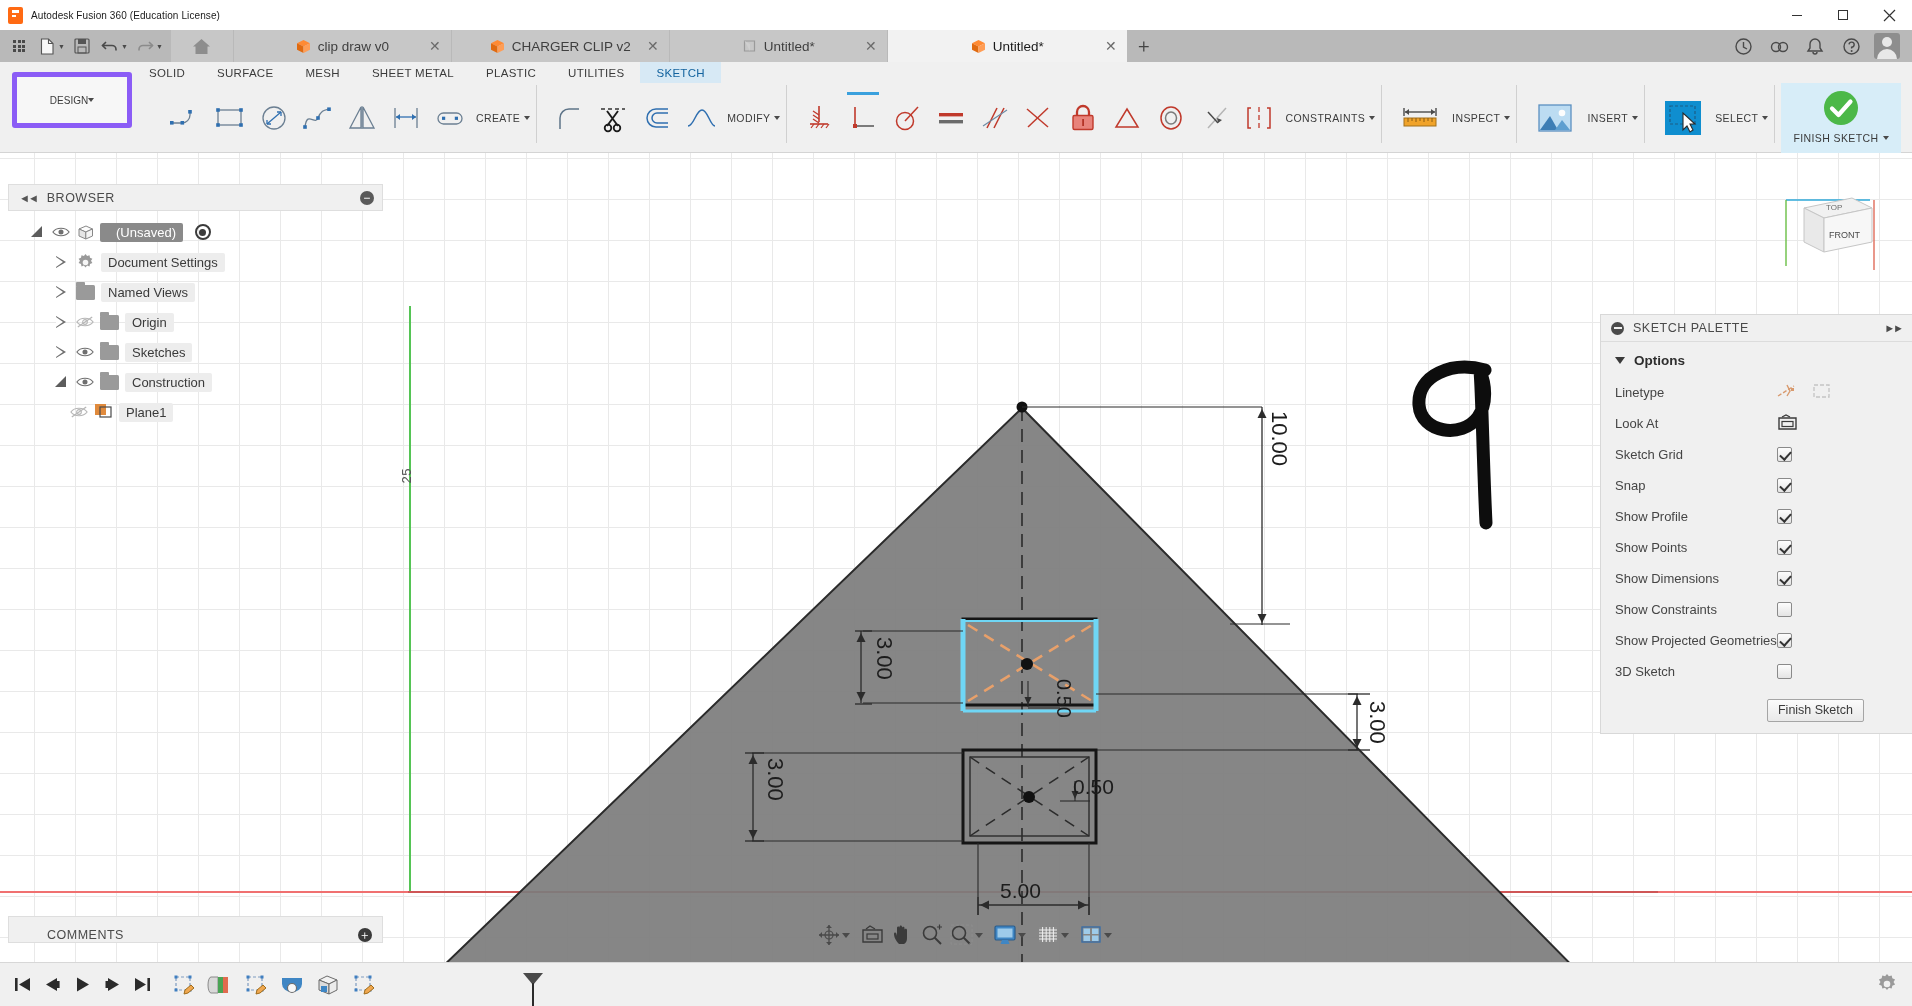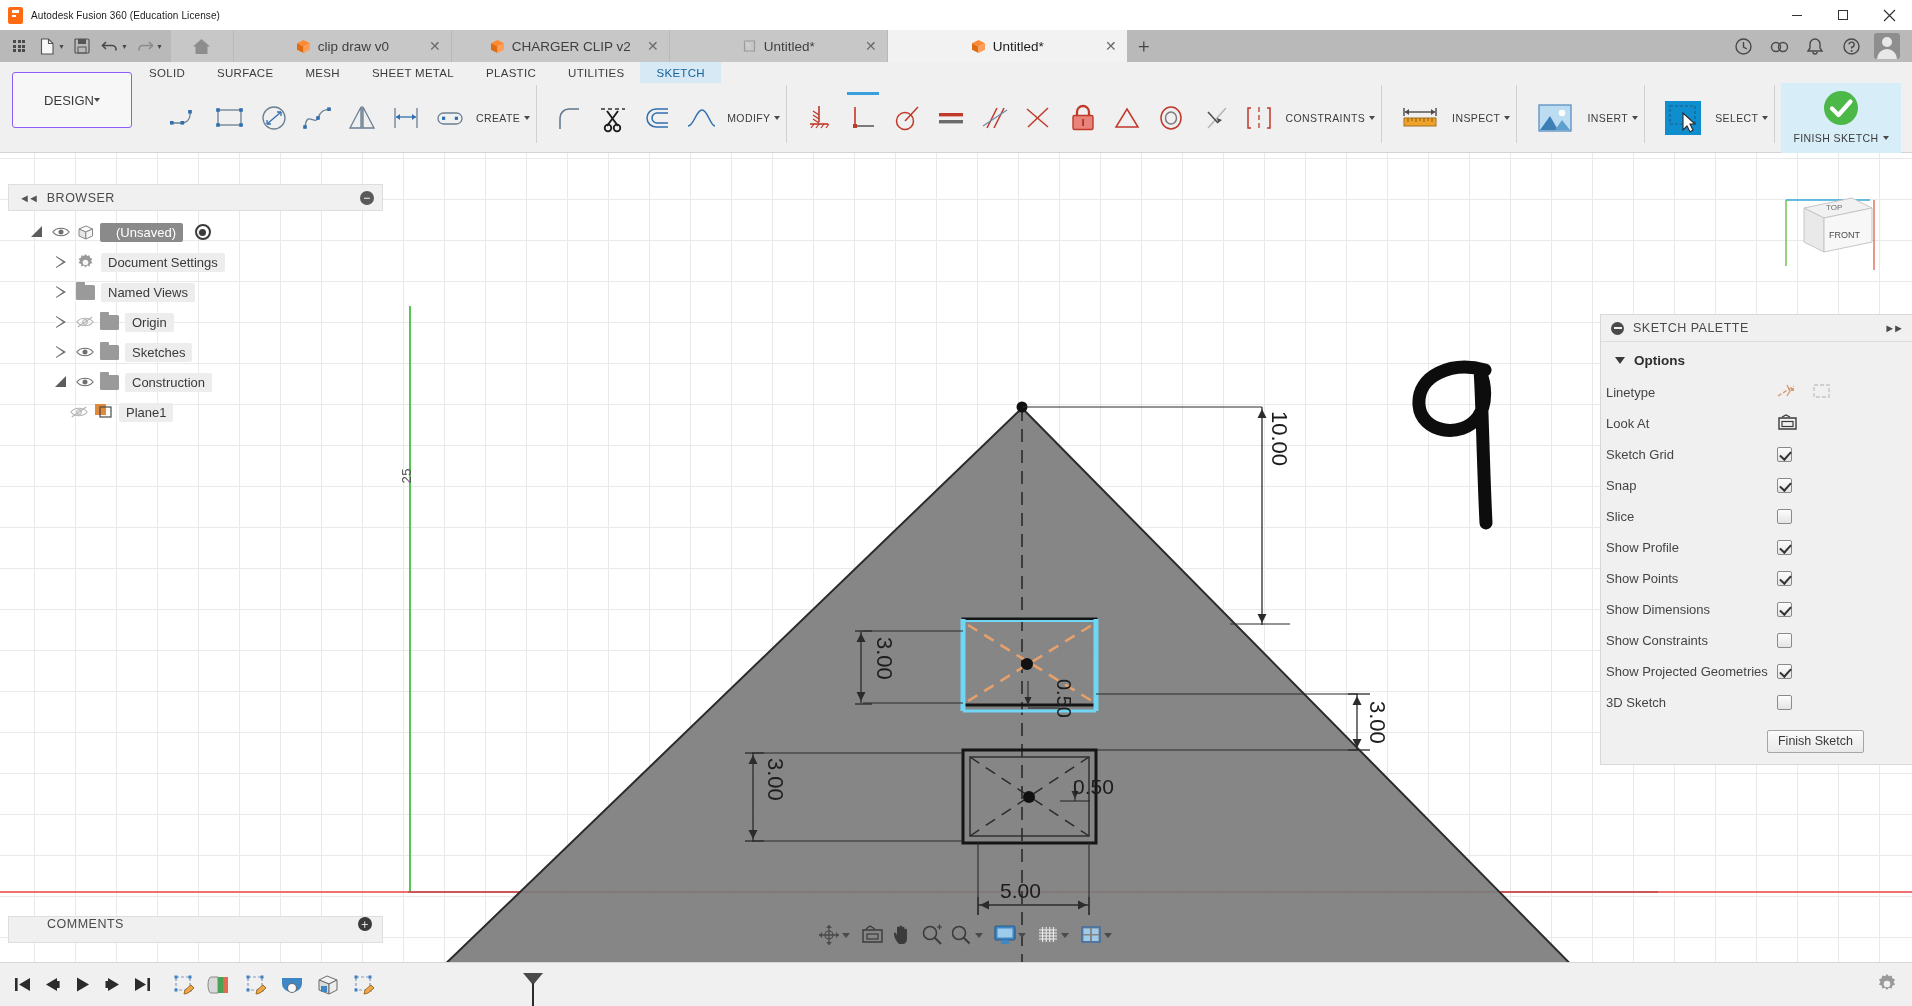--- a/index.html
+++ b/index.html
@@ -82,23 +82,23 @@
   .ribbon-tabs {
     position:absolute; left:133px; top:0; height:21px; display:flex; align-items:center; gap:0;
   }
   .rtab {
     height:21px; padding:0 16px; display:flex; align-items:center; justify-content:center;
     font-size:11.5px; color:#3b3b3b; letter-spacing:.3px;
   }
   .rtab.active { background:#d7e9f5; color:#13639e; }
 
   .design-box {
-    width:120px; margin:10px 0 0 12px; height:56px; border:1px solid #8b5cf6; border-radius:3px;
+    width:120px; margin:10px 0 0 12px; height:56px; border:5px solid #8b5cf6; border-radius:3px;
     background:#f7f7f7; display:flex; align-items:center; justify-content:center; 
-    font-size:13px; color:#3b3b3b; flex:none;
+    font-size:10px; color:#3b3b3b; flex:none;
   }
   .caret-d { width:0;height:0;border-left:3.5px solid transparent;border-right:3.5px solid transparent;border-top:4px solid #4a4a4a;}
 
   .rgroups { position:absolute; left:160px; top:21px; right:0; bottom:0; display:flex; align-items:flex-start;}
   .rgroup { display:flex; flex-direction:row; align-items:center; height:70px; position:relative;}
   .rgroup-icons { display:flex; align-items:center; height:50px; gap:0; padding:0 4px;}
   .rgroup-label {
     font-size:10.5px; color:#3b3b3b; letter-spacing:.4px; display:flex; align-items:center; gap:4px;
     margin-top:-1px;
   }
@@ -213,21 +213,21 @@
   }
   .pal-dot { width:13px;height:13px;border-radius:50%;background:#4a4a4a; position:relative;}
   .pal-dot::after{content:"";position:absolute;left:2.5px;top:5.5px;width:8px;height:2px;background:#f0f0f0;}
   .pal-expand { margin-left:auto; color:#4a4a4a; font-size:11px; letter-spacing:-2px;}
   .pal-section {
     display:flex; align-items:center; gap:9px; padding:11px 0 9px 14px;
     font-weight:bold; font-size:13.5px; color:#2e2e2e;
   }
   .sec-caret { width:0;height:0;border-left:5px solid transparent;border-right:5px solid transparent;border-top:7px solid #3a3a3a;}
   .pal-row {
-    display:flex; align-items:center; height:31px; padding:0 0 0 5px; font-size:13px; color:#454545;
+    display:flex; align-items:center; height:31px; padding:0 0 0 14px; font-size:13px; color:#454545;
   }
   .pal-row .pr-label { flex:1; }
   .pal-ctrl { width:135px; display:flex; align-items:center; gap:16px; }
   .cbx {
     width:15px;height:15px;border:1px solid #8a8a8a;border-radius:2px;
     background:linear-gradient(#fdfdfd,#e4e4e4); position:relative;
   }
   .cbx.on::after{
     content:""; position:absolute; left:3.5px; top:1px; width:5px; height:9px;
     border:solid #333; border-width:0 2px 2px 0; transform:rotate(42deg);
@@ -235,21 +235,21 @@
   .pal-footer { height:46px; display:flex; align-items:center; justify-content:flex-end; padding-right:48px;}
   .finish-btn {
     height:23px; padding:0 10px; border:1px solid #a5a5a5; border-radius:2px;
     background:linear-gradient(#fbfbfb,#e9e9e9); font-size:12.5px; color:#3b3b3b;
     display:flex;align-items:center;
   }
 
   
   .comments {
     position:absolute; left:8px; top:916px; width:375px; height:27px;
-    background:#f0f0f0; border:1px solid #dedede; display:flex; align-items:flex-start;
+    background:#f0f0f0; border:1px solid #dedede; display:flex; align-items:flex-end;
     padding-left:38px; font-size:12.5px; color:#4a4a4a; letter-spacing:.5px;
   }
   .comments .plus {
     margin-left:auto; margin-right:10px; width:14px;height:14px;border-radius:50%;
     background:#3a3a3a; color:#fff; font-size:12px; display:flex;align-items:center;justify-content:center;
     line-height:1;
   }
 
   
   .navbar {
@@ -993,26 +993,20 @@
       </span>
   </div>
 
   <div class="pal-row">
     <span class="pr-label">Snap</span>
     <span class="pal-ctrl">
         <span class="cbx on"></span>
       </span>
   </div>
 
-  <div class="pal-row">
-    <span class="pr-label">Slice</span>
-    <span class="pal-ctrl">
-        <span class="cbx"></span>
-      </span>
-  </div>
 
   <div class="pal-row">
     <span class="pr-label">Show Profile</span>
     <span class="pal-ctrl">
         <span class="cbx on"></span>
       </span>
   </div>
 
   <div class="pal-row">
     <span class="pr-label">Show Points</span>

